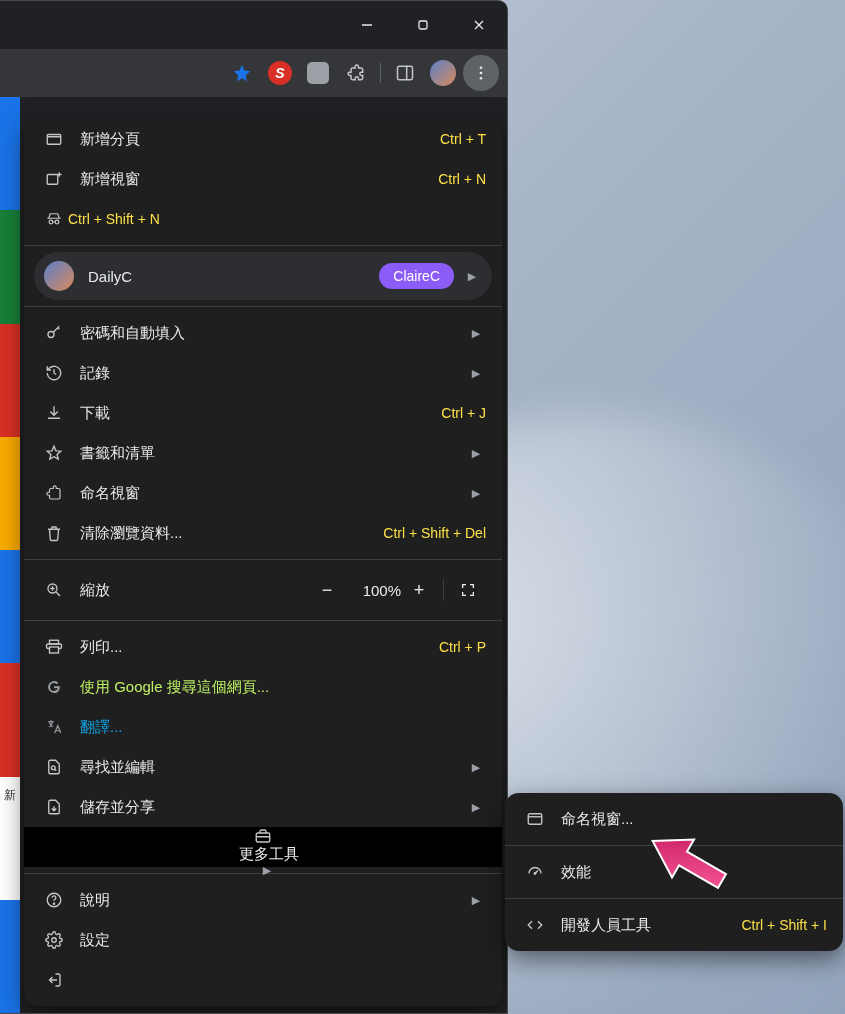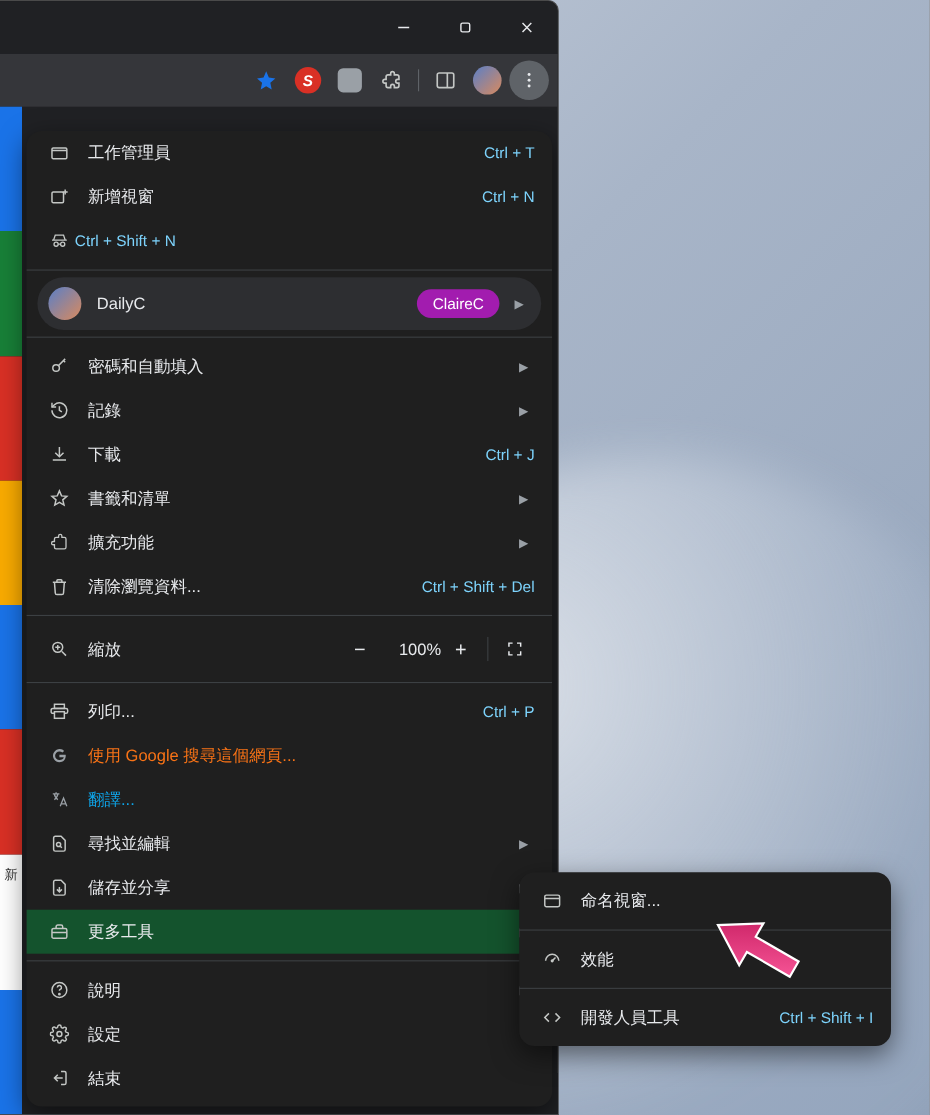--- a/index.html
+++ b/index.html
@@ -104,36 +104,37 @@
     overflow: hidden;
   }
   .menu-item {
     display: flex;
     align-items: center;
     height: 40px;
     padding: 0 16px;
     color: #e8eaed;
   }
   .menu-item.highlighted {
-    background: #14532d;
+    background: #000000;
+    flex-direction: column;
   }
   .menu-icon {
     width: 28px;
     display: flex;
     align-items: center;
     justify-content: center;
     flex-shrink: 0;
     color: #c4c7c5;
   }
   .menu-label {
     flex: 1;
     margin-left: 12px;
   }
   .menu-shortcut {
-    color: #7dd3fc;
+    color: #fde047;
     font-size: 14px;
   }
   .menu-arrow {
     width: 20px;
     text-align: center;
     color: #9aa0a6;
     font-size: 11px;
     margin-left: 8px;
   }
   .menu-sep {
@@ -152,21 +153,21 @@
   }
   .profile-avatar {
     width: 30px;
     height: 30px;
     border-radius: 50%;
     background: linear-gradient(135deg,#5a7fc7,#d98a5e);
     flex-shrink: 0;
   }
   .profile-name { flex:1; margin-left: 14px; }
   .profile-badge {
-    background: #a21caf;
+    background: #8b5cf6;
     color: #fff;
     padding: 5px 14px;
     border-radius: 16px;
     font-size: 14px;
   }
   .zoom-row {
     display: flex;
     align-items: center;
     height: 48px;
     padding: 0 16px;
@@ -179,21 +180,21 @@
     display:flex;
     align-items:center;
     justify-content:center;
     color:#e8eaed;
     font-size: 18px;
   }
   .zoom-val { width: 56px; text-align: right; }
   .zoom-divider { width:1px; height:22px; background:#3c4043; margin:0 6px;}
   .submenu {
     position: absolute;
-    left: 472px;
+    left: 505px;
     top: 793px;
     width: 338px;
     background: #1f1f1f;
     border-radius: 14px;
     box-shadow: 0 8px 24px rgba(0,0,0,0.5);
     padding: 6px 0;
   }
   .arrow-annotation {
     position: absolute;
     left: 636px;
@@ -279,21 +280,21 @@
 
   <div class="menu">
 
     <div class="menu-item">
       <span class="menu-icon">
           <svg width="18" height="18" viewBox="0 0 24 24" fill="none" stroke="#c4c7c5" stroke-width="1.8">
             <rect x="3" y="6" width="18" height="13" rx="1.5"></rect>
             <line x1="3" y1="9" x2="21" y2="9"></line>
           </svg>
         </span>
-      <span class="menu-label">工作管理員</span>
+      <span class="menu-label">新增分頁</span>
       <span class="menu-shortcut">Ctrl + T</span>
     </div>
 
     <div class="menu-item">
       <span class="menu-icon">
           <svg width="18" height="18" viewBox="0 0 24 24" fill="none" stroke="#c4c7c5" stroke-width="1.8">
             <rect x="3" y="6" width="14" height="13" rx="1.5"></rect>
             <line x1="19" y1="3" x2="19" y2="9"></line>
             <line x1="16" y1="6" x2="22" y2="6"></line>
           </svg>
@@ -368,21 +369,21 @@
       <span class="menu-label">書籤和清單</span>
       <span class="menu-arrow">▶</span>
     </div>
 
     <div class="menu-item">
       <span class="menu-icon">
           <svg width="18" height="18" viewBox="0 0 24 24" fill="none" stroke="#c4c7c5" stroke-width="1.6">
             <path d="M20 11V8a2 2 0 0 0-2-2h-3V4.5a2 2 0 1 0-4 0V6H8a2 2 0 0 0-2 2v3H4.5a2 2 0 1 0 0 4H6v3a2 2 0 0 0 2 2h10a2 2 0 0 0 2-2v-7z"></path>
           </svg>
         </span>
-      <span class="menu-label">擴充功能</span>
+      <span class="menu-label">命名視窗</span>
       <span class="menu-arrow">▶</span>
     </div>
 
     <div class="menu-item">
       <span class="menu-icon">
           <svg width="18" height="18" viewBox="0 0 24 24" fill="none" stroke="#c4c7c5" stroke-width="1.8">
             <path d="M4 7h16M9 7V5a1 1 0 0 1 1-1h4a1 1 0 0 1 1 1v2M6 7l1 13a2 2 0 0 0 2 2h6a2 2 0 0 0 2-2l1-13"></path>
           </svg>
         </span>
       <span class="menu-label">清除瀏覽資料...</span>
@@ -419,21 +420,21 @@
           <svg width="18" height="18" viewBox="0 0 24 24" fill="none" stroke="#c4c7c5" stroke-width="1.8">
             <rect x="6" y="3" width="12" height="5"></rect>
             <path d="M6 14H4a2 2 0 0 1-2-2v-2a2 2 0 0 1 2-2h16a2 2 0 0 1 2 2v2a2 2 0 0 1-2 2h-2"></path>
             <rect x="6" y="12" width="12" height="8"></rect>
           </svg>
         </span>
       <span class="menu-label">列印...</span>
       <span class="menu-shortcut">Ctrl + P</span>
     </div>
 
-    <div class="menu-item" style="color:#f97316">
+    <div class="menu-item" style="color:#bef264">
       <span class="menu-icon">
           <svg width="18" height="18" viewBox="0 0 24 24" fill="#9aa0a6">
             <path d="M12 11v2.8h5.3c-.4 2-2.3 3.4-5.3 3.4a5.2 5.2 0 1 1 0-10.4c1.4 0 2.7.5 3.7 1.4l2-2A8 8 0 1 0 12 20c4.6 0 7.7-3.2 7.7-7.8 0-.5 0-.8-.1-1.2H12z"></path>
           </svg>
         </span>
       <span class="menu-label">使用 Google 搜尋這個網頁...</span>
     </div>
 
     <div class="menu-item" style="color:#0ea5e9">
       <span class="menu-icon">
@@ -501,21 +502,20 @@
         </span>
       <span class="menu-label">設定</span>
     </div>
 
     <div class="menu-item">
       <span class="menu-icon">
           <svg width="18" height="18" viewBox="0 0 24 24" fill="none" stroke="#c4c7c5" stroke-width="1.8">
             <path d="M14 4h4a2 2 0 0 1 2 2v12a2 2 0 0 1-2 2h-4M10 8l-4 4 4 4M6 12h10"></path>
           </svg>
         </span>
-      <span class="menu-label">結束</span>
     </div>
 
     <div style="height:6px"></div>
   </div>
 </div>
 
 <div class="submenu">
   <div class="menu-item">
     <span class="menu-icon">
         <svg width="18" height="18" viewBox="0 0 24 24" fill="none" stroke="#c4c7c5" stroke-width="1.8">

